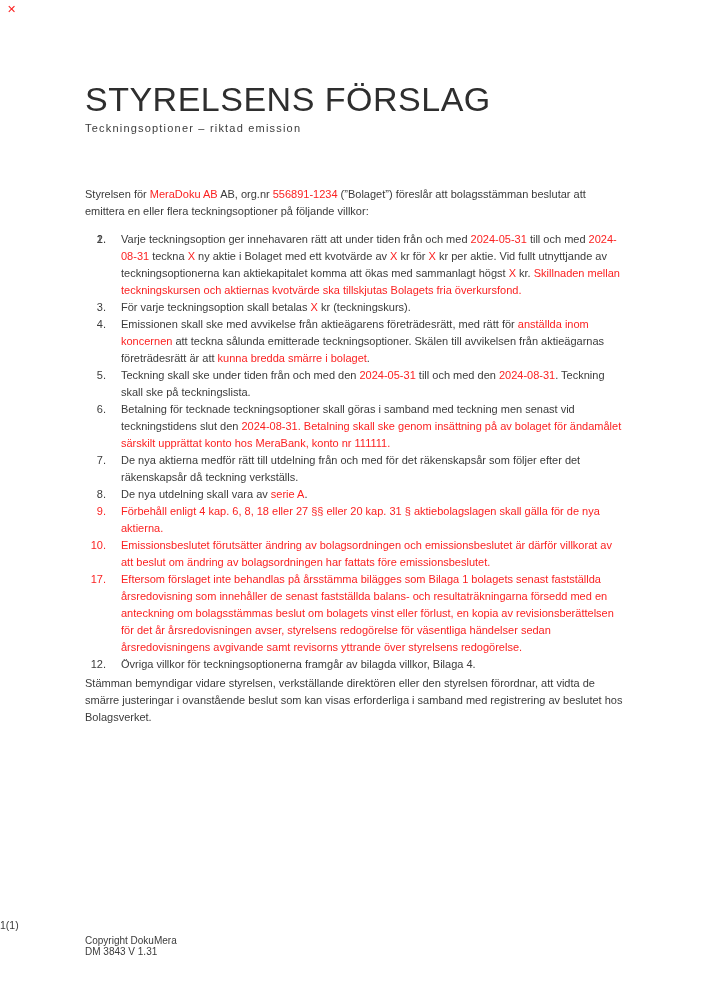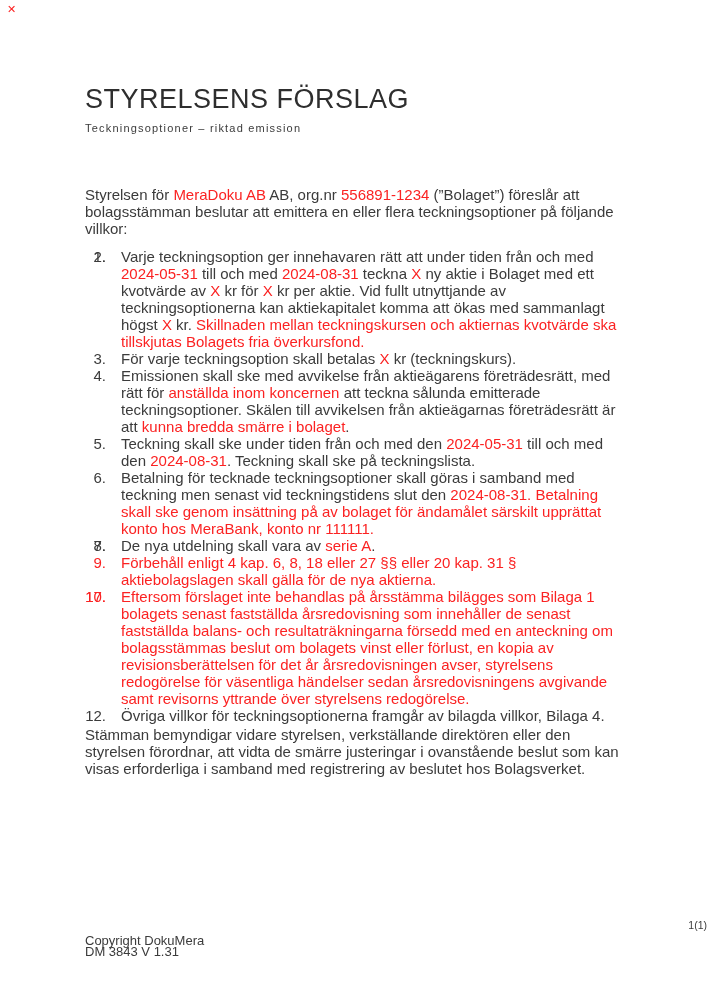--- a/index.html
+++ b/index.html
@@ -22,35 +22,35 @@
     font-weight: 700;
   }
   .content {
     position: absolute;
     left: 85px;
     top: 0;
     width: 540px;
   }
   .doc-title {
     margin: 84px 0 0 0;
-    font-size: 27px;
+    font-size: 34px;
     line-height: 30px;
     font-weight: 300;
     letter-spacing: 0.5px;
     color: #2e2e2e;
   }
   .doc-subtitle {
     margin: 7px 0 0 0;
     font-size: 11px;
     line-height: 15px;
     letter-spacing: 1.2px;
     color: #3b3b3b;
   }
   .body-text {
-    font-size: 15px;
+    font-size: 11px;
     line-height: 17px;
   }
   .intro { margin: 50px 0 0 0; }
   .terms-list {
     list-style: none;
     margin: 11px 0 0 0;
     padding: 0;
   }
   .terms-list li {
     position: relative;
@@ -64,29 +64,29 @@
     text-align: right;
     display: inline-block;
   }
   .closing { margin: 2px 0 0 0; }
   .red { color: var(--red, #fb2222); }
   .page-number {
     position: absolute;
     left: 0;
     right: 0;
     top: 919px;
-    text-align: right;
+    text-align: left;
     font-size: 10.5px;
     color: #3b3b3b;
   }
   .copyright {
     position: absolute;
     left: 85px;
     top: 935px;
-    font-size: 13px;
+    font-size: 10px;
     line-height: 11px;
     color: #3b3b3b;
   }
 </style>
 </head>
 <body>
 
 <div class="page">
 
   <span class="corner-marker">✕</span>
@@ -117,31 +117,33 @@
       <li>
         <span class="li-num"><span>5.</span></span>
         <span class="li-text"><span>Teckning skall ske under tiden från och med den </span><span class="red">2024-05-31</span><span> till och med den </span><span class="red">2024-08-31</span><span>. Teckning skall ske på teckningslista.</span></span>
       </li>
       <li>
         <span class="li-num"><span>6.</span></span>
         <span class="li-text"><span>Betalning för tecknade teckningsoptioner skall göras i samband med teckning men senast vid teckningstidens slut den </span><span class="red">2024-08-31. Betalning skall ske genom insättning på av bolaget för ändamålet särskilt upprättat konto hos MeraBank, konto nr 111111.</span></span>
       </li>
       <li>
         <span class="li-num"><span>7.</span></span>
+        <span class="li-text"><span>De nya aktierna medför rätt till utdelning från och med för det räkenskapsår som följer efter det räkenskapsår då teckning verkställs.</span></span>
       </li>
       <li>
         <span class="li-num"><span>8.</span></span>
         <span class="li-text"><span>De nya utdelning skall vara av </span><span class="red">serie A</span><span>.</span></span>
       </li>
       <li>
         <span class="li-num"><span class="red">9.</span></span>
         <span class="li-text"><span class="red">Förbehåll enligt 4 kap. 6, 8, 18 eller 27 §§ eller 20 kap. 31 § aktiebolagslagen skall gälla för de nya aktierna.</span></span>
       </li>
       <li>
         <span class="li-num"><span class="red">10.</span></span>
+        <span class="li-text"><span class="red">Emissionsbeslutet förutsätter ändring av bolagsordningen och emissionsbeslutet är därför villkorat av att beslut om ändring av bolagsordningen har fattats före emissionsbeslutet.</span></span>
       </li>
       <li>
         <span class="li-num"><span class="red">17.</span></span>
         <span class="li-text"><span class="red">Eftersom förslaget inte behandlas på årsstämma bilägges som Bilaga 1 bolagets senast fastställda årsredovisning som innehåller de senast fastställda balans- och resultaträkningarna försedd med en anteckning om bolagsstämmas beslut om bolagets vinst eller förlust, en kopia av revisionsberättelsen för det år årsredovisningen avser, styrelsens redogörelse för väsentliga händelser sedan årsredovisningens avgivande samt revisorns yttrande över styrelsens redogörelse.</span></span>
       </li>
       <li>
         <span class="li-num"><span>12.</span></span>
         <span class="li-text"><span>Övriga villkor för teckningsoptionerna framgår av bilagda villkor, Bilaga 4.</span></span>
       </li>
     </ol>

